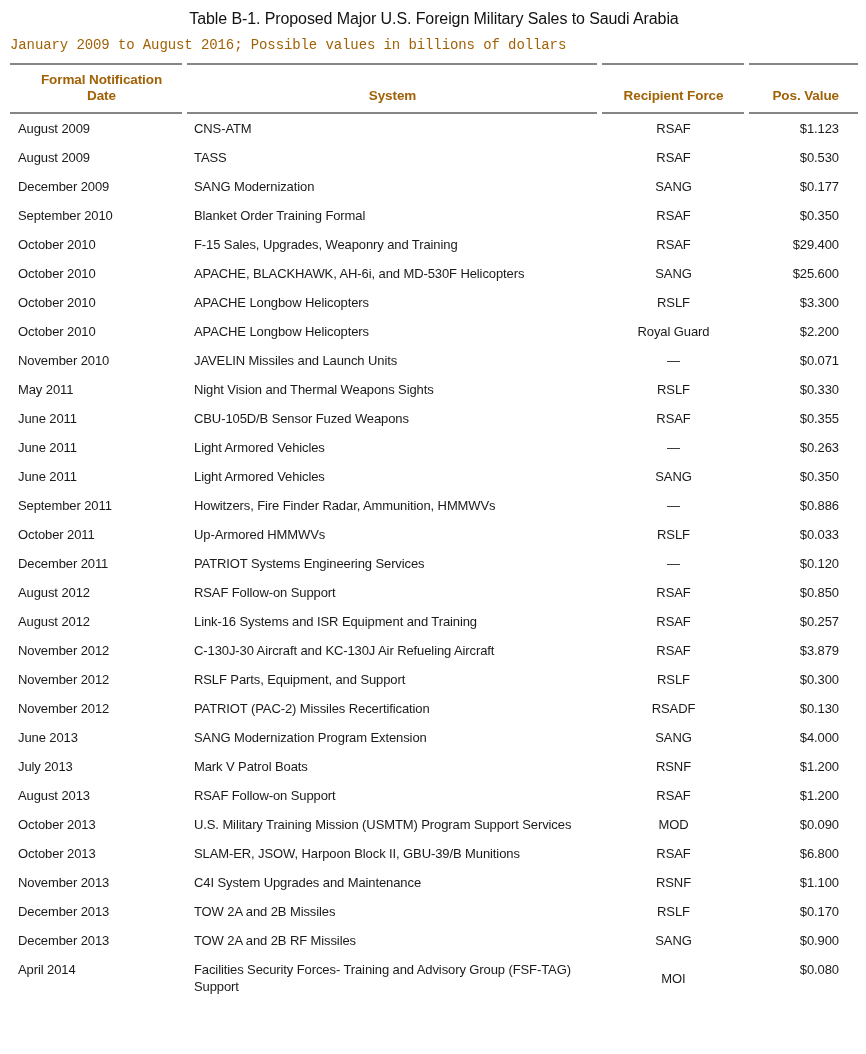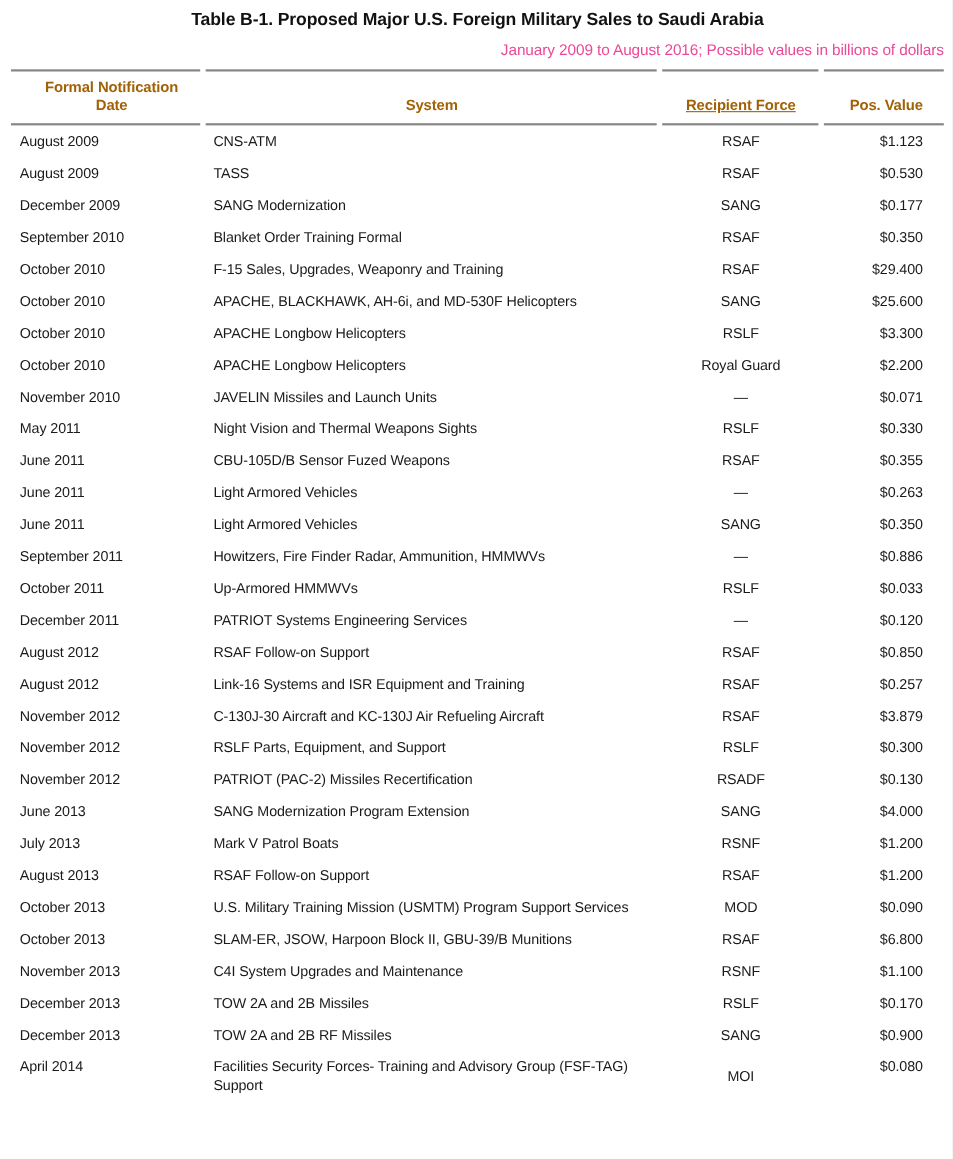--- a/index.html
+++ b/index.html
@@ -11,30 +11,31 @@
     background: #ffffff;
     box-sizing: border-box;
     padding: 9px 8px 0 10px;
     font-family: "Liberation Sans", "DejaVu Sans", sans-serif;
     color: #1a1a1a;
     letter-spacing: -0.1px;
   }
   .title {
     text-align: center;
     font-size: 16px;
-    font-weight: bold;
+    font-weight: normal;
     line-height: 20px;
     color: #111111;
   }
   .subtitle {
-    text-align: right;
+    text-align: left;
     font-size: 14px;
     line-height: 18px;
     margin-top: 7px;
-    color: #ec4899;
+    color: #a16207;
+    font-family: Liberation Mono, monospace;
   }
   .table-wrap { margin-top: 9px; width: 848px; }
 
   .rule {
     display: grid;
     grid-template-columns: 175px 415px 147px 111px;
   }
   .rule span { height: 2px; background: #868686; }
   .rule span:not(:last-child) { margin-right: 3px; }
   .rule span:not(:first-child) { margin-left: 2px; }
@@ -49,21 +50,21 @@
   .header-row {
     min-height: 47px;
     font-size: 13.5px;
     font-weight: bold;
     line-height: 16px;
     color: #a16207;
   }
   .header-row > div { align-self: end; padding-bottom: 8px; }
   .hcell-date   { text-align: center; padding-left: 8px; }
   .hcell-system { text-align: center; }
-  .hcell-force  { text-align: center; text-decoration: underline; }
+  .hcell-force  { text-align: center; }
   .hcell-value  { text-align: right; padding-right: 19px; }
 
   .cell        { box-sizing: border-box; }
   .cell-date   { align-self: start; padding: 6px 4px 6px 8px; }
   .cell-system { align-self: start; padding: 6px 24px 6px 9px; }
   .cell-force  { align-self: center; text-align: center; }
   .cell-value  { align-self: start; text-align: right; padding: 6px 19px 6px 0; }
 </style>
 </head>
 <body>

